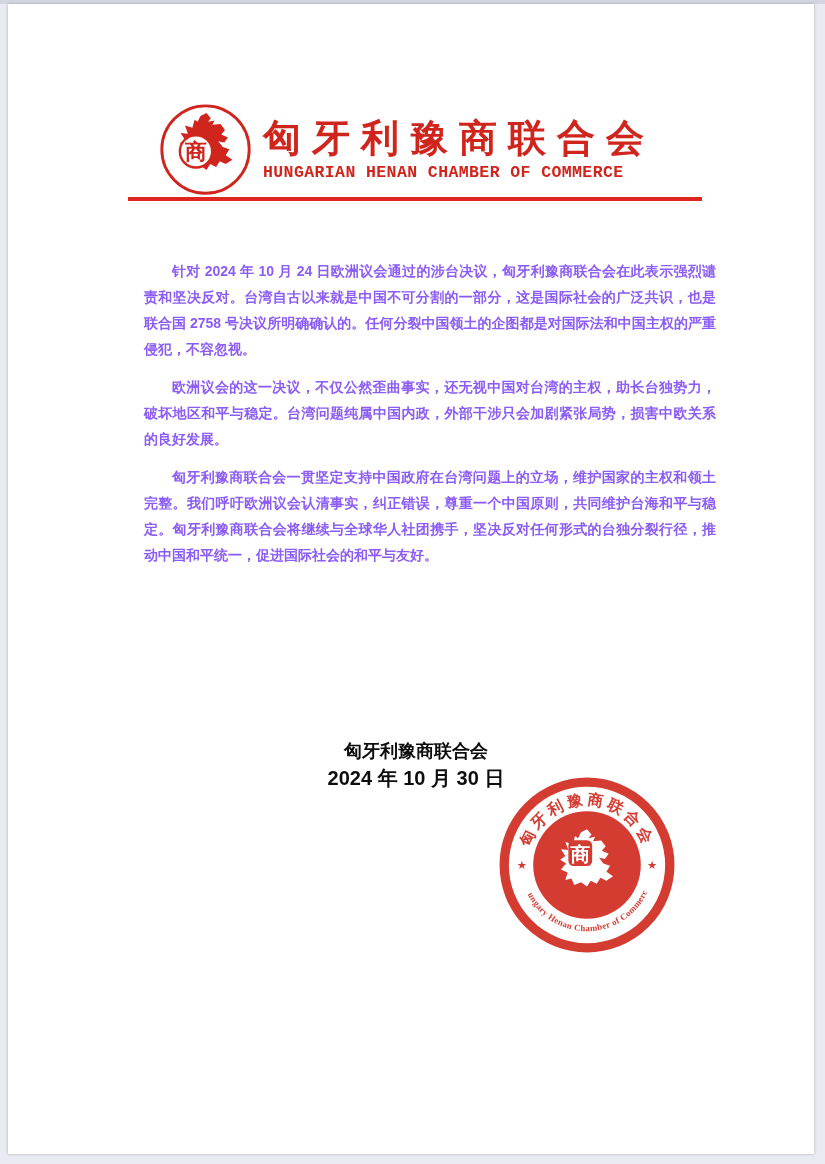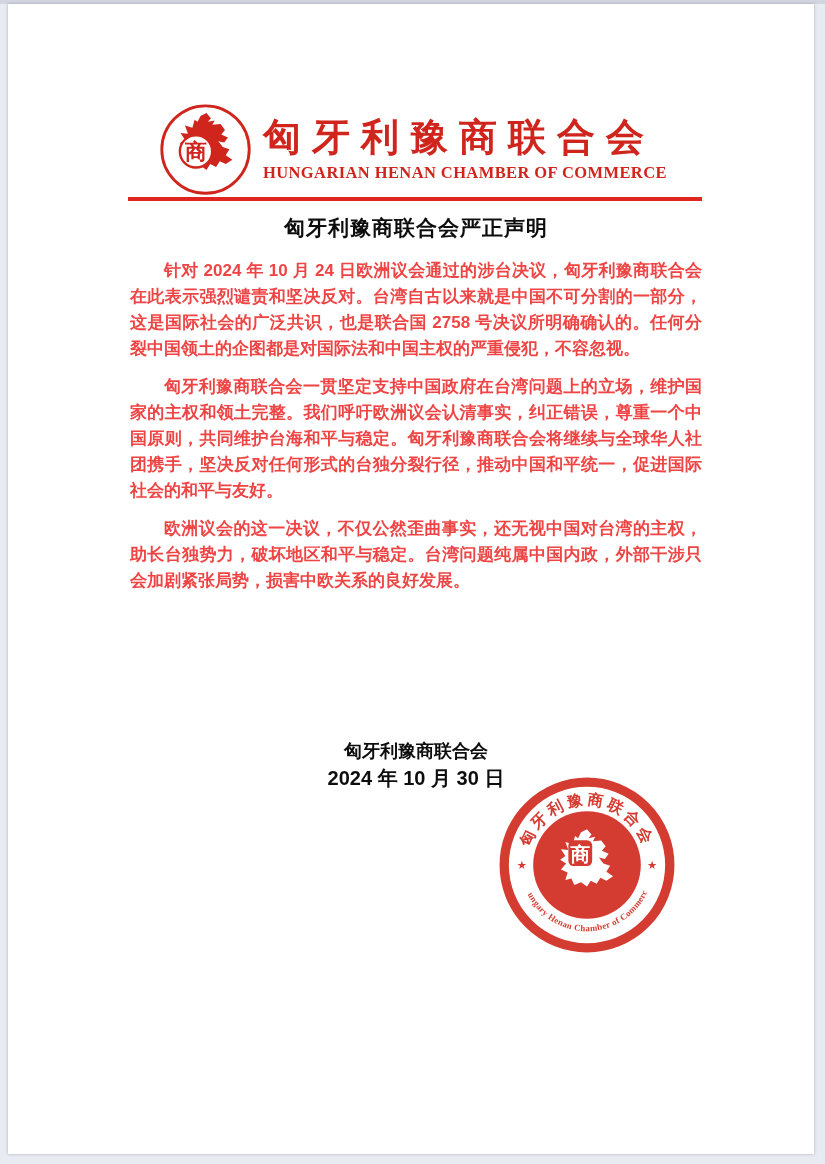--- a/index.html
+++ b/index.html
@@ -18,31 +18,31 @@
   .logo { width:95px; height:95px; flex:0 0 auto; }
   .org-names { display:flex; flex-direction:column; }
   .org-zh {
     color:#d0251c; font-size:38px; font-weight:bold; line-height:1.15;
     letter-spacing:11px; white-space:nowrap;
     font-family:"Liberation Serif", serif;
   }
   .org-en {
     color:#d0251c; font-size:16.5px; font-weight:bold; letter-spacing:0.4px;
     margin-top:3px; white-space:nowrap;
-    font-family:Liberation Serif, serif;
+    font-family:Liberation Mono, monospace;
   }
   .red-rule { position:absolute; left:120px; top:193px; width:574px; height:4px; background:#e02420; }
   
   .doc-title {
     position:absolute; left:122px; top:210px; width:572px; text-align:center;
     font-size:21px; font-weight:bold; color:#0d0d0d; letter-spacing:1px;
   }
   .doc-body {
-    position:absolute; left:122px; top:254px; width:572px;
-    font-size:17px; font-weight:bold; color:#ef4444;
+    position:absolute; left:136px; top:254px; width:572px;
+    font-size:14px; font-weight:bold; color:#8b5cf6;
     line-height:26px; text-align:justify;
   }
   .doc-body p { margin:0 0 12px 0; text-indent:2em; }
   
   .signature { position:absolute; left:122px; top:734px; width:572px; text-align:center; color:#0d0d0d; }
   .sig-org  { font-size:18px; font-weight:bold; line-height:27px; }
   .sig-date { font-size:20px; font-weight:bold; line-height:27px; }
   
   .seal { position:absolute; left:490px; top:772px; width:178px; height:178px; }
   .seal svg, .logo svg { display:block; width:100%; height:100%; }
@@ -65,26 +65,25 @@
       </svg>
     </div>
     <div class="org-names">
       <div class="org-zh">匈牙利豫商联合会</div>
       <div class="org-en">HUNGARIAN HENAN CHAMBER OF COMMERCE</div>
     </div>
   </div>
 
   <div class="red-rule"></div>
 
-  <div class="doc-title">匈牙利豫商联合会严正声明</div>
 
   <div class="doc-body">
     <p>针对 2024 年 10 月 24 日欧洲议会通过的涉台决议，匈牙利豫商联合会在此表示强烈谴责和坚决反对。台湾自古以来就是中国不可分割的一部分，这是国际社会的广泛共识，也是联合国 2758 号决议所明确确认的。任何分裂中国领土的企图都是对国际法和中国主权的严重侵犯，不容忽视。</p>
+    <p>欧洲议会的这一决议，不仅公然歪曲事实，还无视中国对台湾的主权，助长台独势力，破坏地区和平与稳定。台湾问题纯属中国内政，外部干涉只会加剧紧张局势，损害中欧关系的良好发展。</p>
     <p>匈牙利豫商联合会一贯坚定支持中国政府在台湾问题上的立场，维护国家的主权和领土完整。我们呼吁欧洲议会认清事实，纠正错误，尊重一个中国原则，共同维护台海和平与稳定。匈牙利豫商联合会将继续与全球华人社团携手，坚决反对任何形式的台独分裂行径，推动中国和平统一，促进国际社会的和平与友好。</p>
-    <p>欧洲议会的这一决议，不仅公然歪曲事实，还无视中国对台湾的主权，助长台独势力，破坏地区和平与稳定。台湾问题纯属中国内政，外部干涉只会加剧紧张局势，损害中欧关系的良好发展。</p>
   </div>
 
   <div class="signature">
     <div class="sig-org">匈牙利豫商联合会</div>
     <div class="sig-date">2024 年 10 月 30 日</div>
   </div>
 
   <div class="seal">
     <svg viewBox="0 0 172 172">
 

